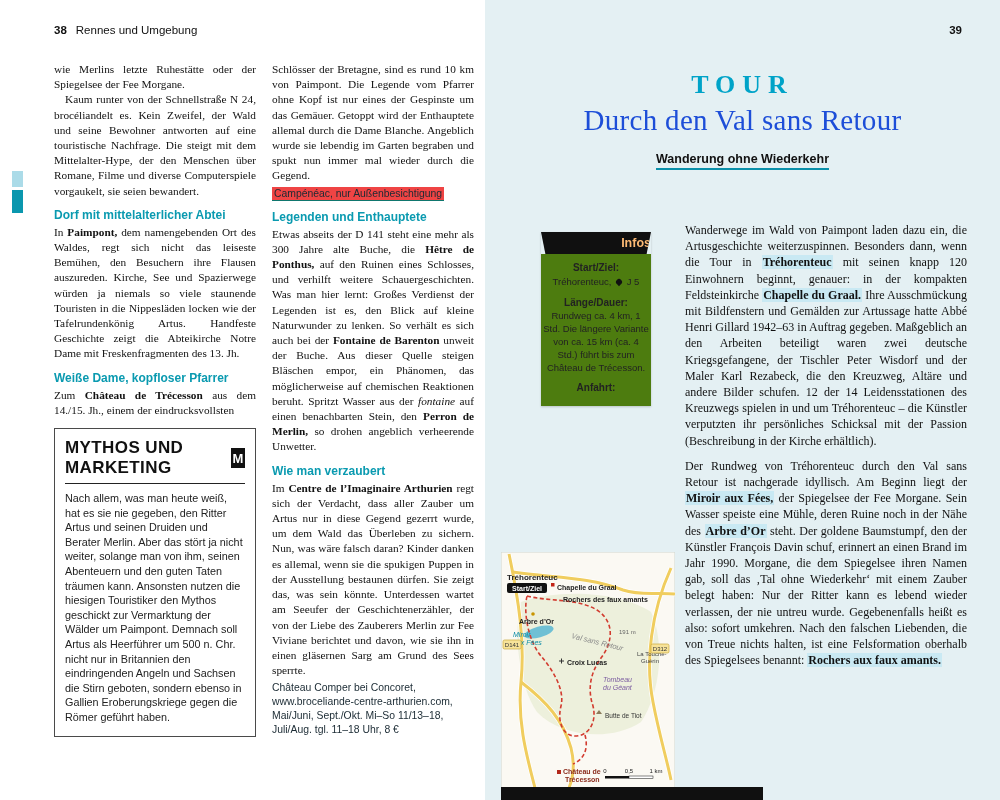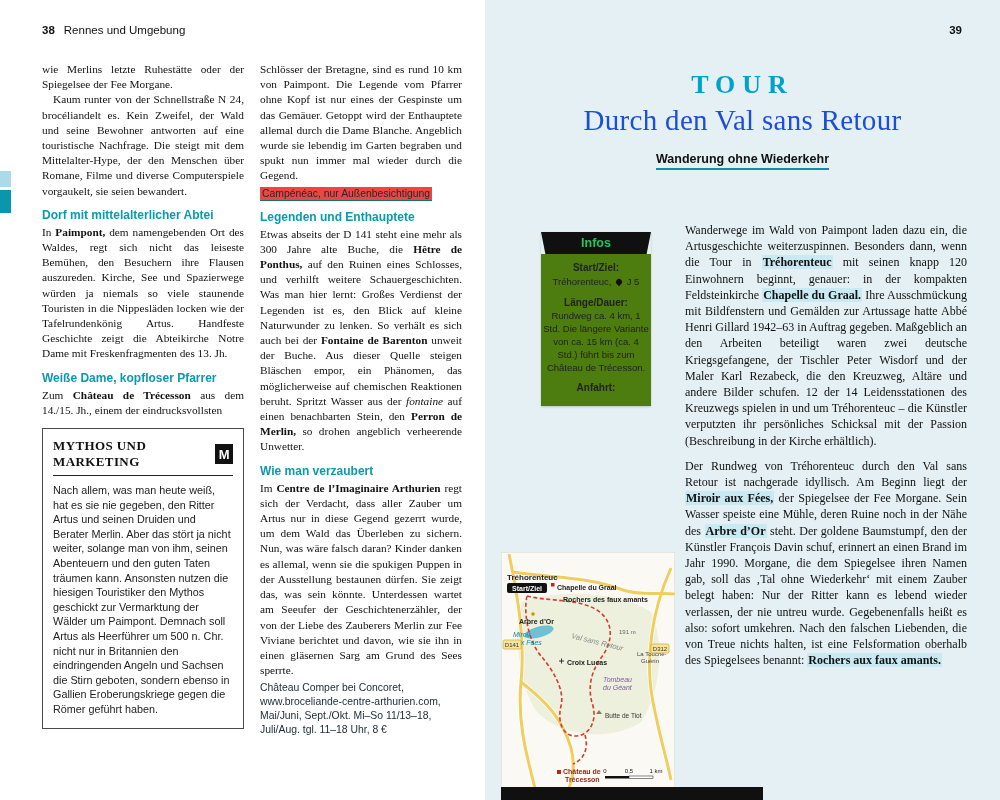--- a/index.html
+++ b/index.html
@@ -1,53 +1,53 @@
 <!DOCTYPE html>
 <html><head>
 <meta charset="utf-8">
 <style>
   * { margin:0; padding:0; box-sizing:border-box; }
   body { background:#d8d8d8; font-family:"Liberation Serif", serif; }
   .spread { position:relative; width:1000px; height:800px; background:#fff; overflow:hidden; margin:0 auto; }
 
   
-  .page-left { position:absolute; left:0; top:0; width:546px; height:800px; background:#fff; }
+  .page-left { position:absolute; left:12px; top:0; width:546px; height:800px; background:#fff; }
   .header-left { position:absolute; top:24px; left:42px; font-family:"Liberation Sans",sans-serif; font-size:11.5px; color:#111; }
   .header-left .pnum { font-weight:bold; margin-right:9px; }
   .edge-tab-light { position:absolute; left:0; top:171px; width:11px; height:16px; background:#abdbe8; }
   .edge-tab-dark  { position:absolute; left:0; top:190px; width:11px; height:23px; background:#0a97ae; }
 
   .cols { position:absolute; left:42px; top:62px; width:420px; display:flex; gap:16px; }
   .col { width:202px; }
 
   .body-p { font-size:11.3px; line-height:15.2px; text-align:justify; color:#111; }
   .body-p.indent { text-indent:11px; }
   .col-heading { font-family:"Liberation Sans",sans-serif; font-size:12px; font-weight:bold; color:#0a9ab0; margin:9px 0 3px; }
   .b { font-weight:bold; }
   .i { font-style:italic; }
   .hl { background:#c9e9f3; padding:0 1px; }
   .service { font-family:"Liberation Sans",sans-serif; font-size:10.4px; line-height:14px; color:#1a2a33; margin:3px 0 4px; text-align:left; }
   .service .hl { background:#ef4444; border-bottom:1px solid #0f766e; padding:1px 2px; }
 
   .mythos-box { margin-top:10px; border:1px solid #4a4a4a; background:#fff; padding:9px 10px 11px; }
   .box-head { display:flex; justify-content:space-between; align-items:center; border-bottom:1px solid #222; padding-bottom:5px; margin-bottom:7px; }
-  .box-title { font-family:Liberation Serif, serif; font-size:13px; font-weight:bold; letter-spacing:.4px; color:#111; }
+  .box-title { font-family:Liberation Sans, sans-serif; font-size:17px; font-weight:bold; letter-spacing:.4px; color:#111; }
   .m-badge { width:20px; height:20px; background:#111; color:#fff; font-family:"Liberation Sans",sans-serif; font-size:13px; font-weight:bold; display:flex; align-items:center; justify-content:center; }
   .box-text { font-family:"Liberation Sans",sans-serif; font-size:10.8px; line-height:14.6px; color:#222; text-align:left; }
 
   
   .page-right { position:absolute; left:485px; top:0; width:515px; height:800px; background:#e4f0f3; }
   .header-right { position:absolute; top:24px; right:38px; font-family:"Liberation Sans",sans-serif; font-size:11.5px; font-weight:bold; color:#111; }
   .tour-head { position:absolute; top:70px; left:0; width:100%; text-align:center; }
   .kicker { font-family:"Liberation Serif",serif; font-size:26px; font-weight:600; letter-spacing:7px; color:#00a3c8; }
   .tour-title { font-family:"Liberation Serif",serif; font-size:29px; font-weight:500; color:#1d4ed8; margin-top:4px; letter-spacing:.3px; }
   .tour-sub { display:inline-block; margin-top:15px; font-family:"Liberation Sans",sans-serif; font-size:12.5px; font-weight:bold; color:#111; border-bottom:2px solid #0a90aa; padding-bottom:2px; }
 
   .infos-box { position:absolute; left:56px; top:232px; width:110px; font-family:"Liberation Sans",sans-serif; box-shadow:0 1px 2px rgba(0,0,0,.18); }
-  .infos-head { background:#101010; color:#22c55e; text-align:center; font-weight:bold; font-size:12.5px; padding:4px 0; clip-path:polygon(0 0,100% 0,96% 100%,4% 100%); }
+  .infos-head { background:#101010; color:#fdba74; text-align:right; font-weight:bold; font-size:12.5px; padding:4px 0; clip-path:polygon(0 0,100% 0,96% 100%,4% 100%); }
   .infos-body { background:#4d7c0f; padding:8px 2px 10px; text-align:center; font-size:9.5px; line-height:12.8px; color:#222; }
   .info-label { display:block; font-weight:bold; font-size:10px; margin:8px 0 1px; }
   .info-label:first-child { margin-top:0; }
   .info-text { display:block; }
   .pin-glyph { display:inline-block; width:6px; height:6px; background:#111; border-radius:50% 50% 50% 0; transform:rotate(-45deg); margin:0 2px; }
 
   .right-body { position:absolute; left:200px; top:222px; width:282px; font-size:12px; line-height:16.2px; text-align:justify; color:#101010; }
   .right-body .body-p { font-size:12px; line-height:16.2px; margin:0 0 9px; }
 
   .map-wrap { position:absolute; left:16px; top:552px; width:174px; height:236px; }

